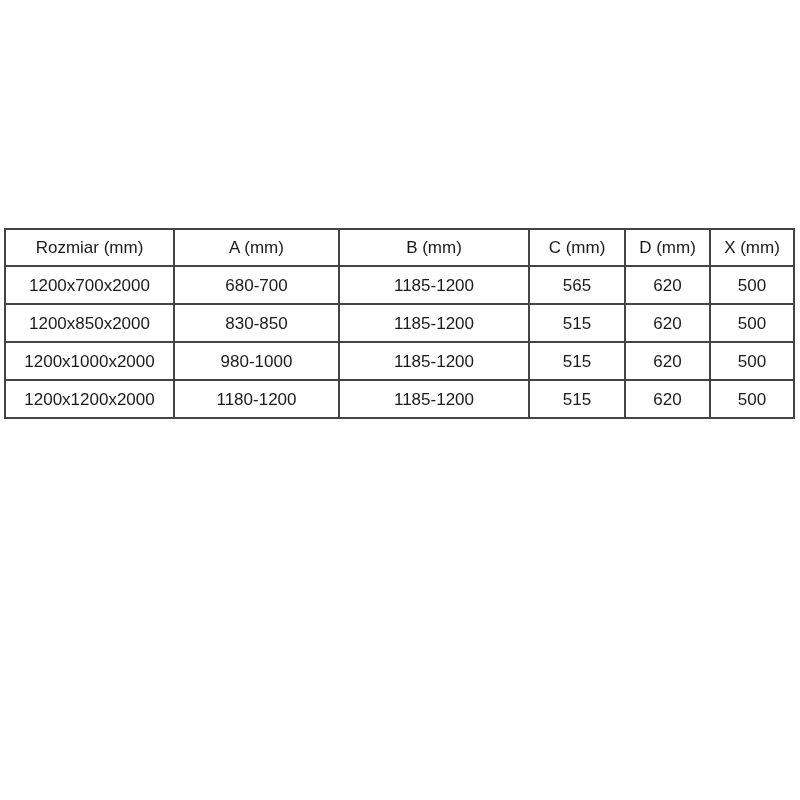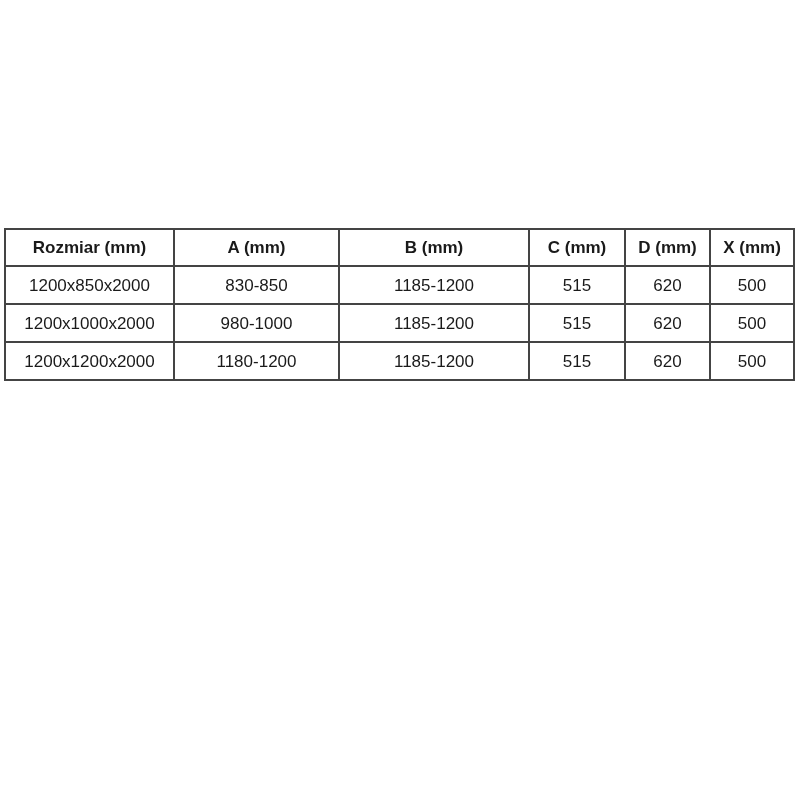--- a/index.html
+++ b/index.html
@@ -41,21 +41,21 @@
     height: 38px;
     text-align: center;
     vertical-align: middle;
     font-size: 17px;
     line-height: 1;
     padding: 0 4px;
     white-space: nowrap;
     overflow: hidden;
   }
   table.spec-table th {
-    font-weight: bold;
+    font-weight: normal;
     height: 37px;
   }
 </style>
 </head>
 <body>
 
 <div class="canvas">
   <table class="spec-table">
     <colgroup>
       <col class="c0">
@@ -69,20 +69,28 @@
       <tr>
           <th>Rozmiar (mm)</th>
           <th>A (mm)</th>
           <th>B (mm)</th>
           <th>C (mm)</th>
           <th>D (mm)</th>
           <th>X (mm)</th>
         </tr>
     </thead>
     <tbody>
+        <tr>
+          <td>1200x700x2000</td>
+          <td>680-700</td>
+          <td>1185-1200</td>
+          <td>565</td>
+          <td>620</td>
+          <td>500</td>
+        </tr>
         <tr>
           <td>1200x850x2000</td>
           <td>830-850</td>
           <td>1185-1200</td>
           <td>515</td>
           <td>620</td>
           <td>500</td>
         </tr>
         <tr>
           <td>1200x1000x2000</td>

